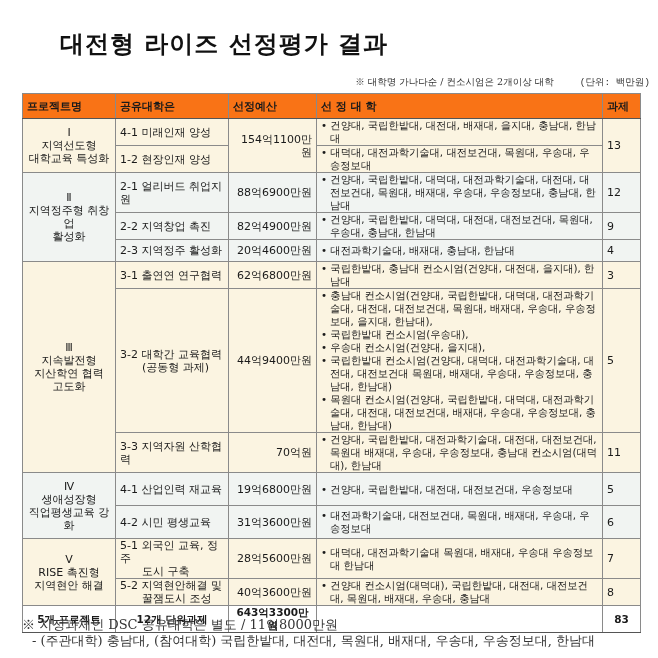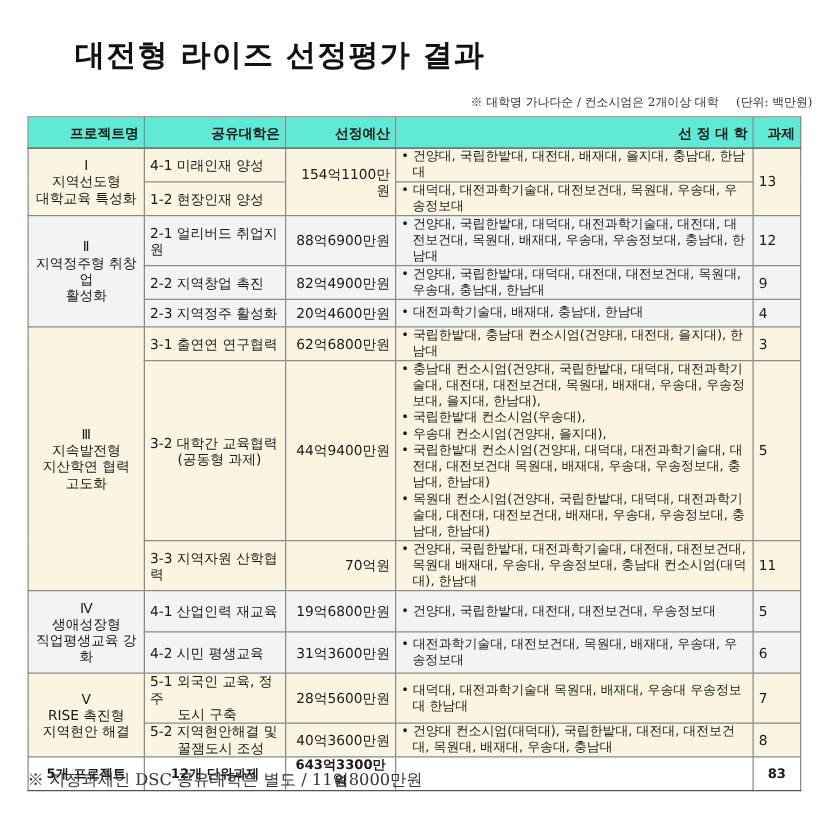--- a/index.html
+++ b/index.html
@@ -1,22 +1,22 @@
 <!DOCTYPE html>
 <html><head>
 <meta charset="utf-8">
 <style>
   html, body { margin: 0; padding: 0; background: #ffffff; }
   body { width: 658px; height: 658px; position: relative; overflow: hidden; font-family: "DejaVu Sans", sans-serif; color: #1a1a1a; }
   .title { position: absolute; left: 20px; top: 28px; font-size: 24px; font-weight: bold; letter-spacing: 1px; color: #111; padding-left: 40px; }
   .note-top { position: absolute; right: 8px; top: 76px; font-family: "DejaVu Serif", serif; font-size: 9.5px; color: #333; white-space: nowrap; }
-  .note-top .unit { margin-left: 14px; }
+  .note-top .unit { margin-left: 26px; font-family: Liberation Mono, monospace; }
   table.main { position: absolute; left: 22px; top: 93px; width: 618px; border-collapse: collapse; table-layout: fixed; font-size: 10.5px; }
   table.main td, table.main th { border: 1px solid #8a8a8a; padding: 0 4px; vertical-align: middle; line-height: 13px; }
-  table.main th { background: #5eead4; font-weight: bold; height: 24px; font-size: 11px; text-align: right; border-bottom: 1.5px solid #555; }
+  table.main th { background: #f97316; font-weight: bold; height: 24px; font-size: 11px; text-align: left; border-bottom: 1.5px solid #555; }
   table.main tr.total td { font-weight: bold; height: 24px; border-top: 1.5px solid #555; border-bottom: 1.5px solid #555; background: #ffffff; }
   .y { background: #fbf4e1; }
   .g { background: #f1f4f2; }
   .center { text-align: center; }
   .proj { text-align: center; font-size: 11px; line-height: 15px; }
   .task { font-size: 11px; }
   .task .sub { display: block; padding-left: 22px; }
   .budget { text-align: right; font-size: 11px; }
   .univ { font-size: 10.3px; line-height: 13px; padding-left: 4px; }
   .univ div { padding-left: 9px; text-indent: -9px; }
@@ -194,13 +194,14 @@
       <td class="center">12개 단위과제</td>
       <td class="center">643억3300만원</td>
       <td></td>
       <td class="center">83</td>
     </tr>
   </tbody>
 </table>
 
 <div class="foot">
   <div>※ 지정과제인 DSC 공유대학은 별도 / 11억8000만원</div>
+  <div class="l2">- (주관대학) 충남대, (참여대학) 국립한밭대, 대전대, 목원대, 배재대, 우송대, 우송정보대, 한남대</div>
 </div>
 
 </body></html>

